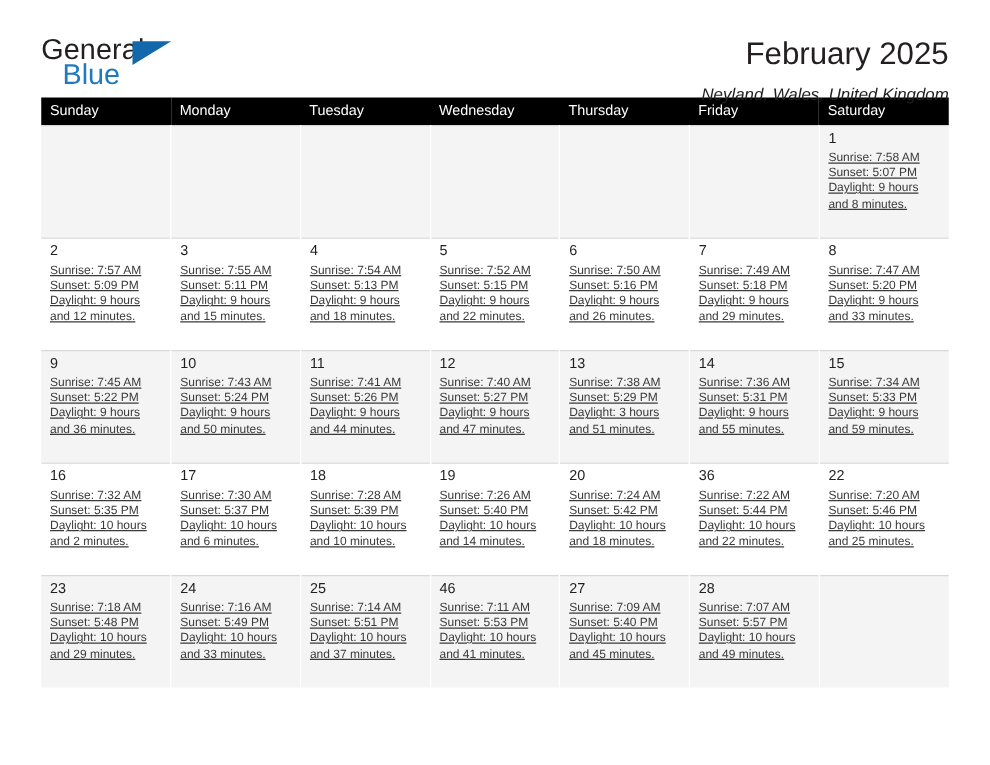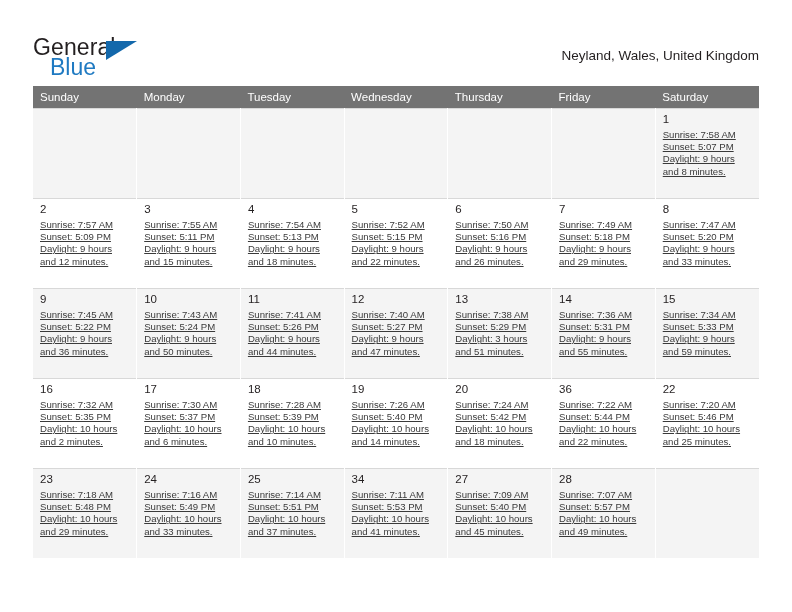--- a/index.html
+++ b/index.html
@@ -12,21 +12,21 @@
     background: #ffffff;
     font-family: "Liberation Sans", sans-serif;
     color: #000000;
     overflow: hidden;
   }
   .page {
     position: relative;
     width: 792px;
     height: 612px;
     box-sizing: border-box;
-    padding: 8px 33px;
+    padding: 0 33px;
   }
 
   
   .header {
     display: flex;
     align-items: flex-start;
     justify-content: space-between;
     padding-top: 28px;
     height: 72px;
     box-sizing: border-box;
@@ -67,31 +67,32 @@
     font-size: 25px;
     color: #231f20;
     line-height: 1.1;
     white-space: nowrap;
   }
   .cal-subtitle {
     font-size: 13.5px;
     color: #231f20;
     margin-top: 10px;
     white-space: nowrap;
+    font-style: italic;
   }
 
   
   table.calendar {
     width: 726px;
     border-collapse: collapse;
     table-layout: fixed;
     margin-top: 6px;
   }
   table.calendar th {
-    background: #737373;
+    background: #000000;
     color: #ffffff;
     font-size: 11.5px;
     font-weight: normal;
     text-align: left;
     padding: 5px 0 5px 7px;
     height: 21px;
     box-sizing: border-box;
     margin-top: 40px;
   }
   table.calendar td {
@@ -135,20 +136,21 @@
 
 <div class="page">
 
   <div class="header">
     <div class="logo">
       <span class="logo-general">General</span>
       <span class="logo-triangle"></span>
       <span class="logo-blue">Blue</span>
     </div>
     <div class="title-block">
+      <div class="cal-title">February 2025</div>
       <div class="cal-subtitle">Neyland, Wales, United Kingdom</div>
     </div>
   </div>
 
   <table class="calendar">
     <thead>
       <tr>
         <th>Sunday</th>
         <th>Monday</th>
         <th>Tuesday</th>
@@ -431,21 +433,21 @@
               <div class="day-num">25</div>
               <div class="day-info">
                 <div>Sunrise: 7:14 AM</div>
                 <div>Sunset: 5:51 PM</div>
                 <div class="daylight">Daylight: 10 hours and 37 minutes.</div>
               </div>
             </div>
           </td>
           <td>
             <div class="cell-inner">
-              <div class="day-num">34</div>
+              <div class="day-num">46</div>
               <div class="day-info">
                 <div>Sunrise: 7:11 AM</div>
                 <div>Sunset: 5:53 PM</div>
                 <div class="daylight">Daylight: 10 hours and 41 minutes.</div>
               </div>
             </div>
           </td>
           <td>
             <div class="cell-inner">
               <div class="day-num">27</div>

